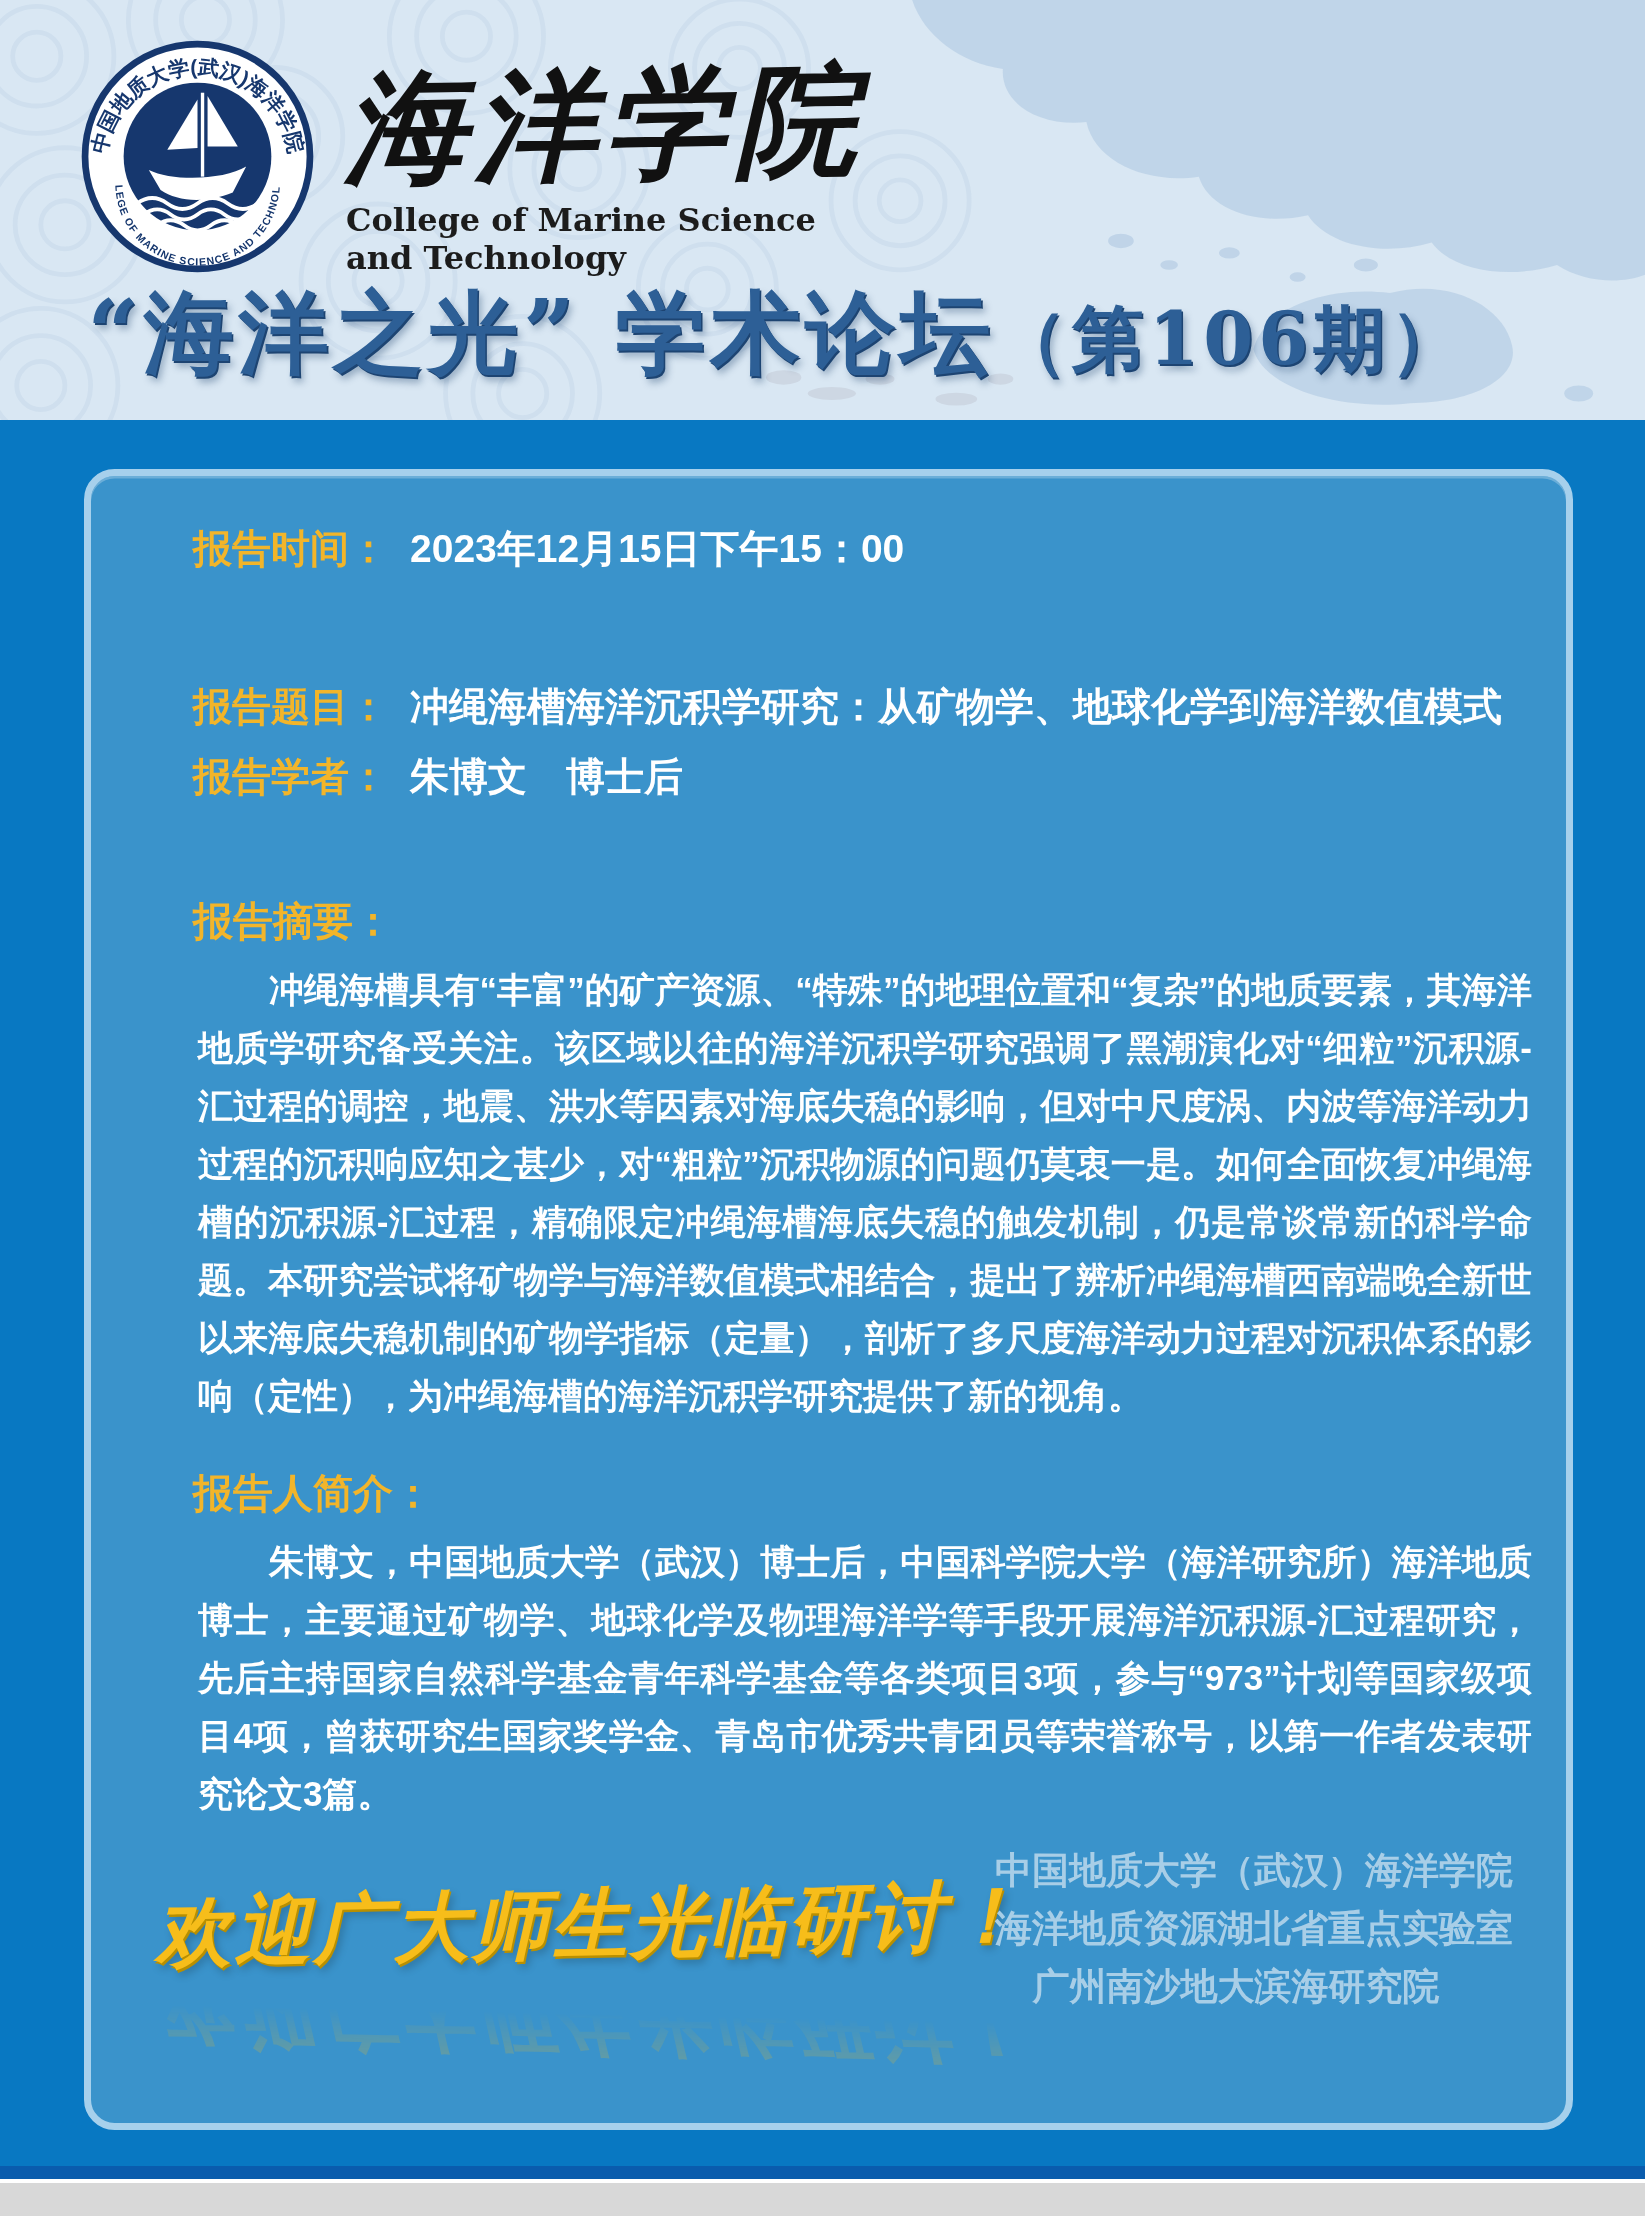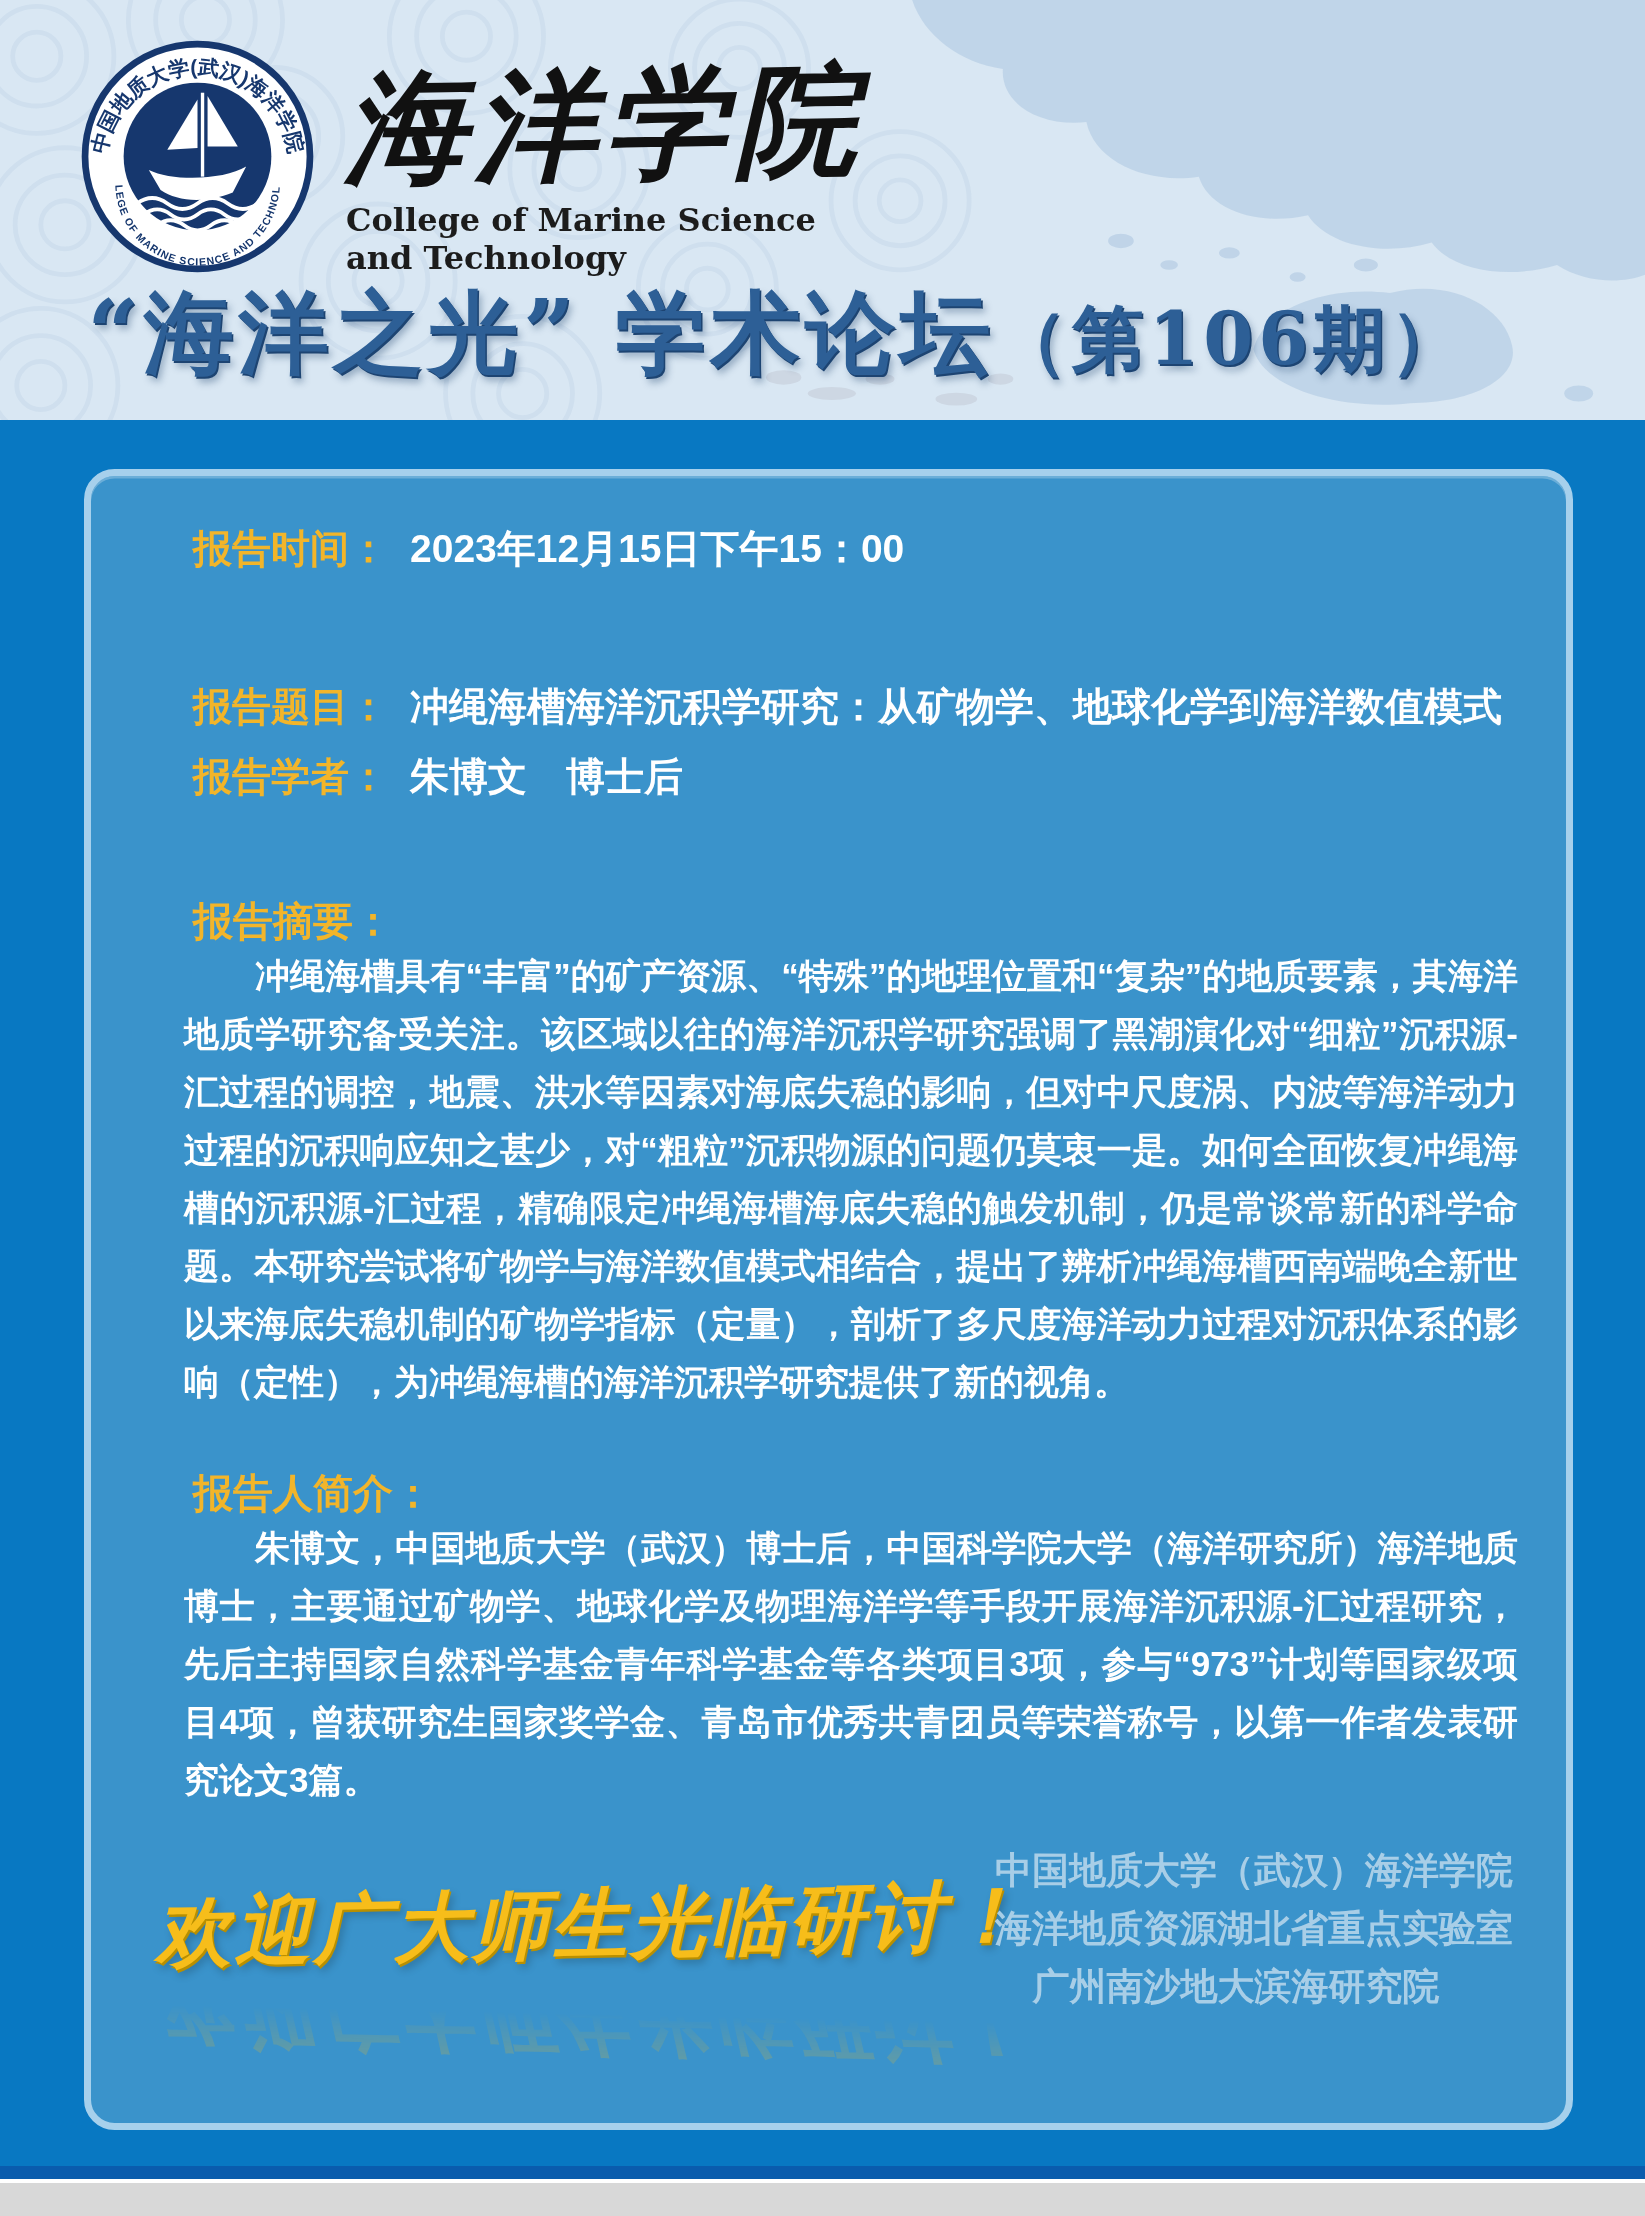--- a/index.html
+++ b/index.html
@@ -57,21 +57,21 @@
   .info-value{color:var(--white-text);}
   .row-0{top:49px;} .row-1{top:125px;} .row-2{top:207px;} .row-3{top:277px;}
 
   .section-label{
     position:absolute;left:102px;font-size:40px;font-weight:bold;color:var(--label-yellow);line-height:50px;
   }
   .abstract-label{top:420px;} .bio-label{top:992px;}
   .body-paragraph{
     position:absolute;left:93px;width:1334px;
     font-size:35px;font-weight:bold;color:var(--white-text);
-    line-height:58px;text-align:justify;text-indent:71px;margin:0;
+    line-height:58px;text-align:justify;text-indent:71px;margin:14px;
   }
   .abstract-text{top:471px;} .bio-text{top:1043px;}
 
   .welcome{
     position:absolute;left:64px;top:1398px;white-space:nowrap;
     font-family:"DejaVu Serif","Liberation Serif",serif;
     font-size:76px;font-weight:bold;font-style:italic;letter-spacing:3.2px;
     color:var(--gold);transform:rotate(-1.2deg);
     text-shadow:1.6px 2.4px 0 var(--gold-shadow), 4px 5.6px 8px rgba(0,0,0,.22);
   }

